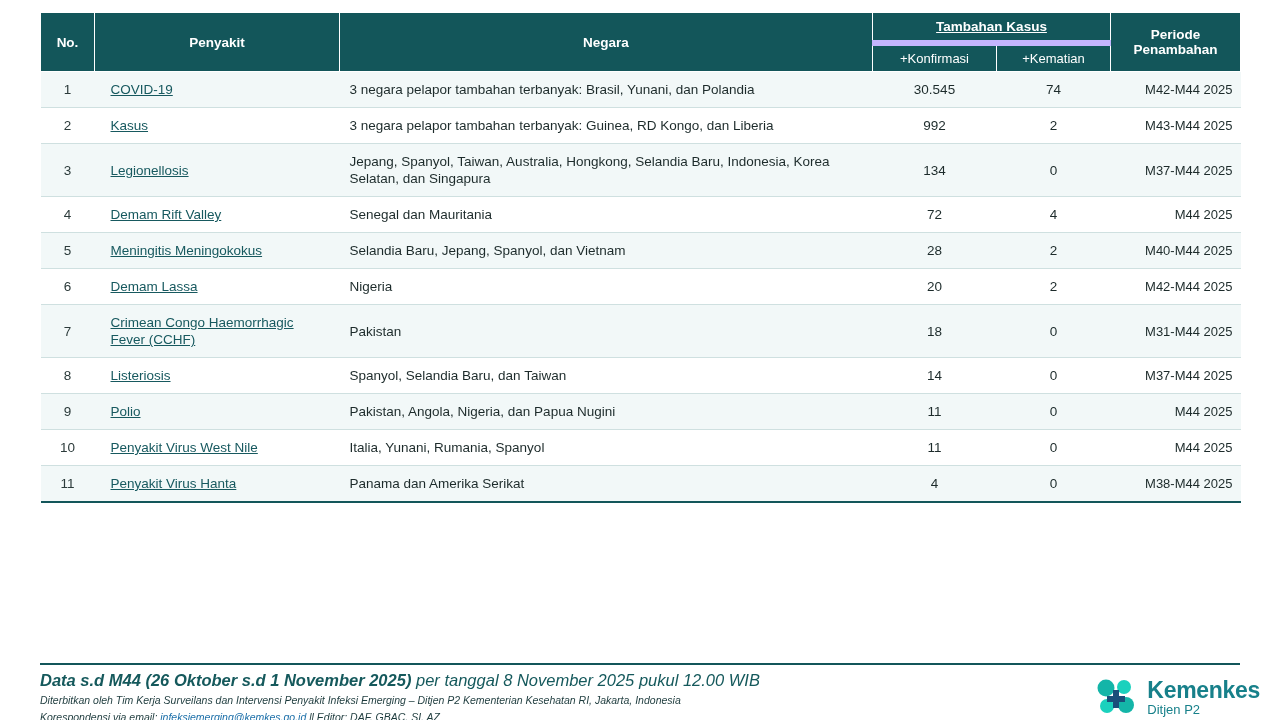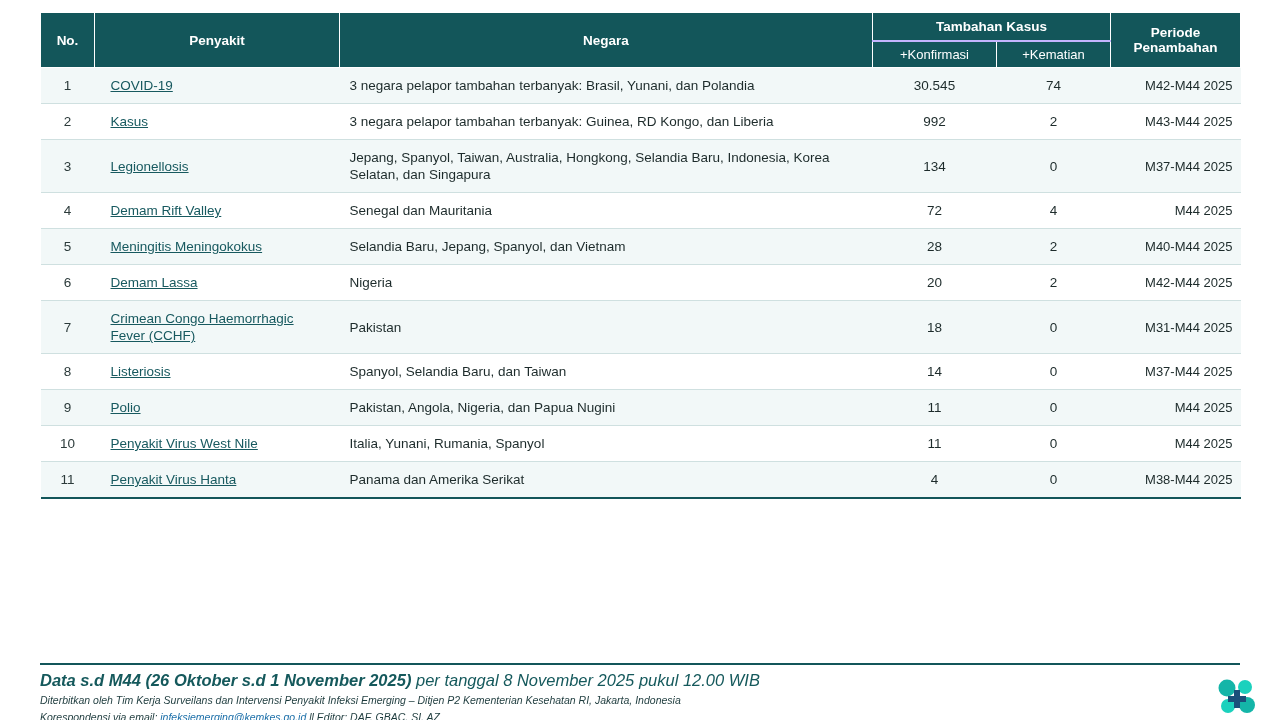--- a/index.html
+++ b/index.html
@@ -50,21 +50,22 @@
     background: #13565a;
     color: #ffffff;
     font-size: 13.5px;
     font-weight: bold;
     text-align: center;
     padding: 6px 4px;
     border: 1px solid #ffffff;
     vertical-align: middle;
   }
   thead th.span-top {
-    border-bottom: 2px solid #c4b5fd;
+    border-bottom: 6px solid #c4b5fd;
+    text-decoration: underline;
   }
   thead th.sub {
     font-weight: normal;
     font-size: 13px;
     padding: 5px 4px;
   }
   thead th.no-cell, thead th.disease-cell, thead th.country-cell, thead th.period-cell {
     border-left: 1px solid #ffffff;
     border-right: 1px solid #ffffff;
   }
@@ -281,15 +282,19 @@
   <div class="logo">
     <span class="logo-mark">
       <svg width="46" height="46" viewBox="0 0 46 46" aria-hidden="true">
         <circle cx="13" cy="14" r="8.5" fill="#14b5a8"></circle>
         <circle cx="31" cy="13" r="7" fill="#1bd1bd"></circle>
         <circle cx="33" cy="31" r="8" fill="#14b5a8"></circle>
         <circle cx="14" cy="32" r="7" fill="#1bd1bd"></circle>
         <path d="M20 16 h6 v6 h6 v6 h-6 v6 h-6 v-6 h-6 v-6 h6 z" fill="#1a4f7a"></path>
       </svg>
     </span>
+    <span>
+      <span class="logo-text-main">Kemenkes</span>
+      <div class="logo-text-sub">Ditjen P2</div>
+    </span>
   </div>
 
 </div>
 
 </body></html>

